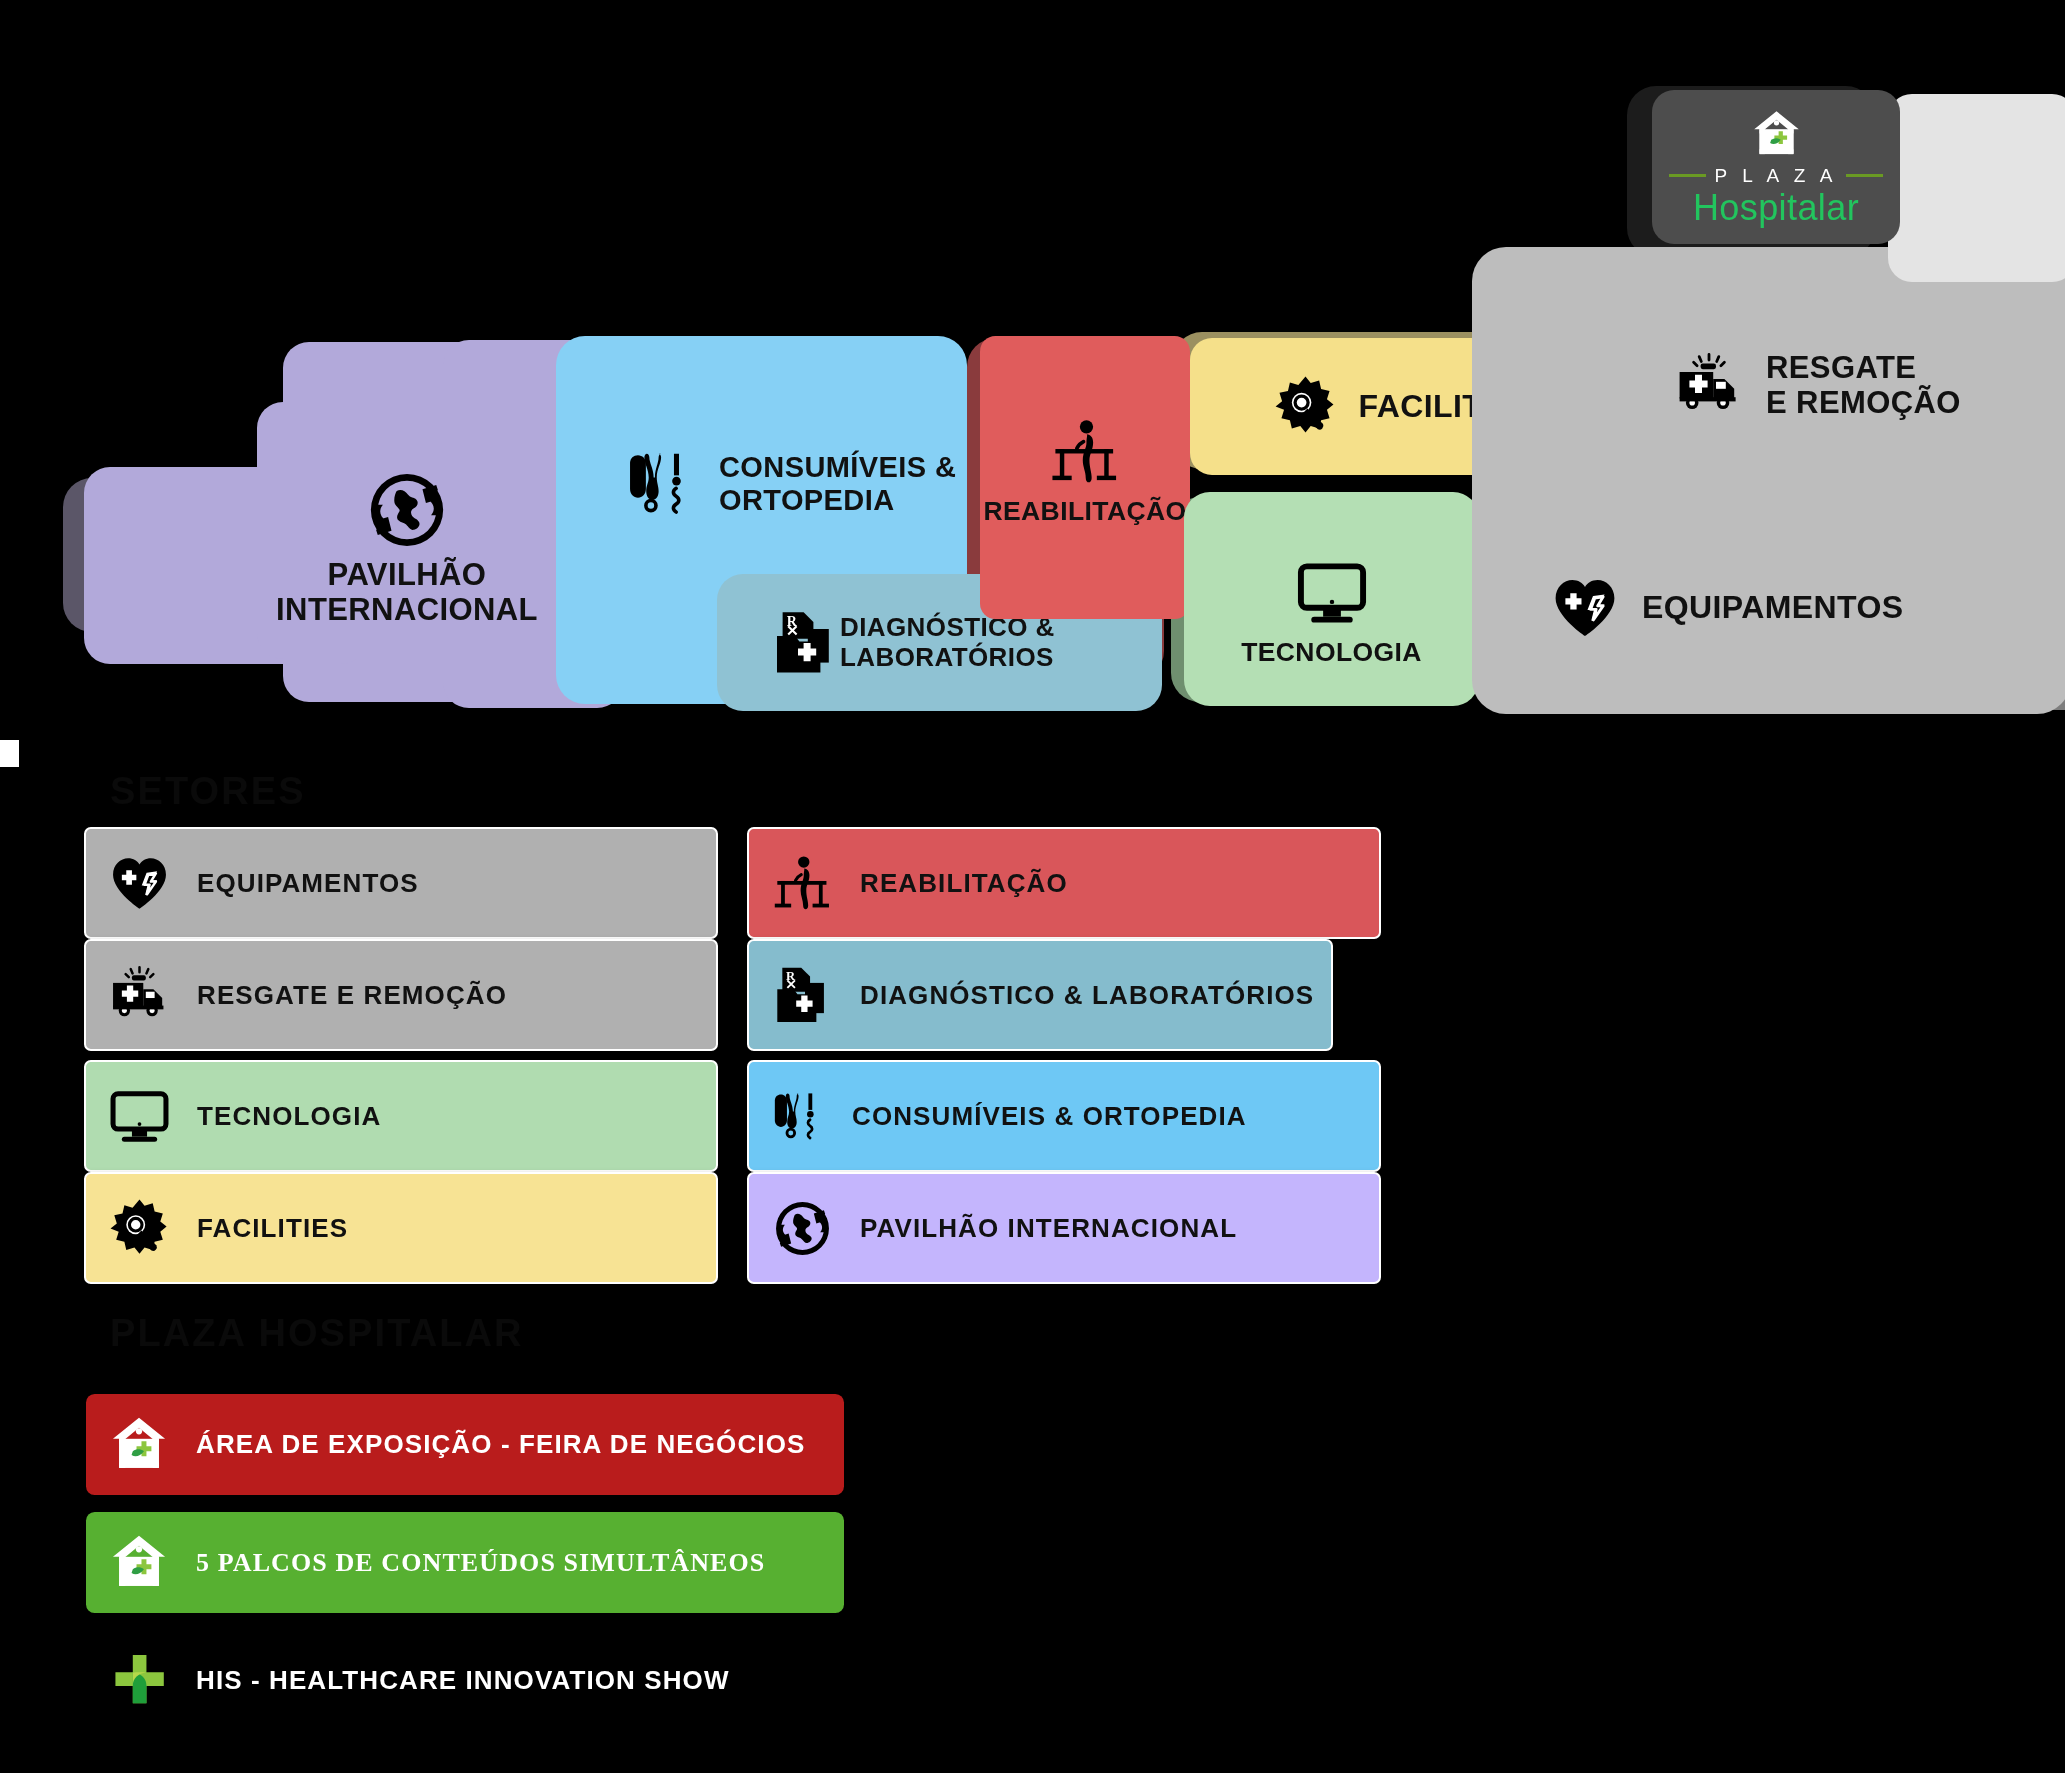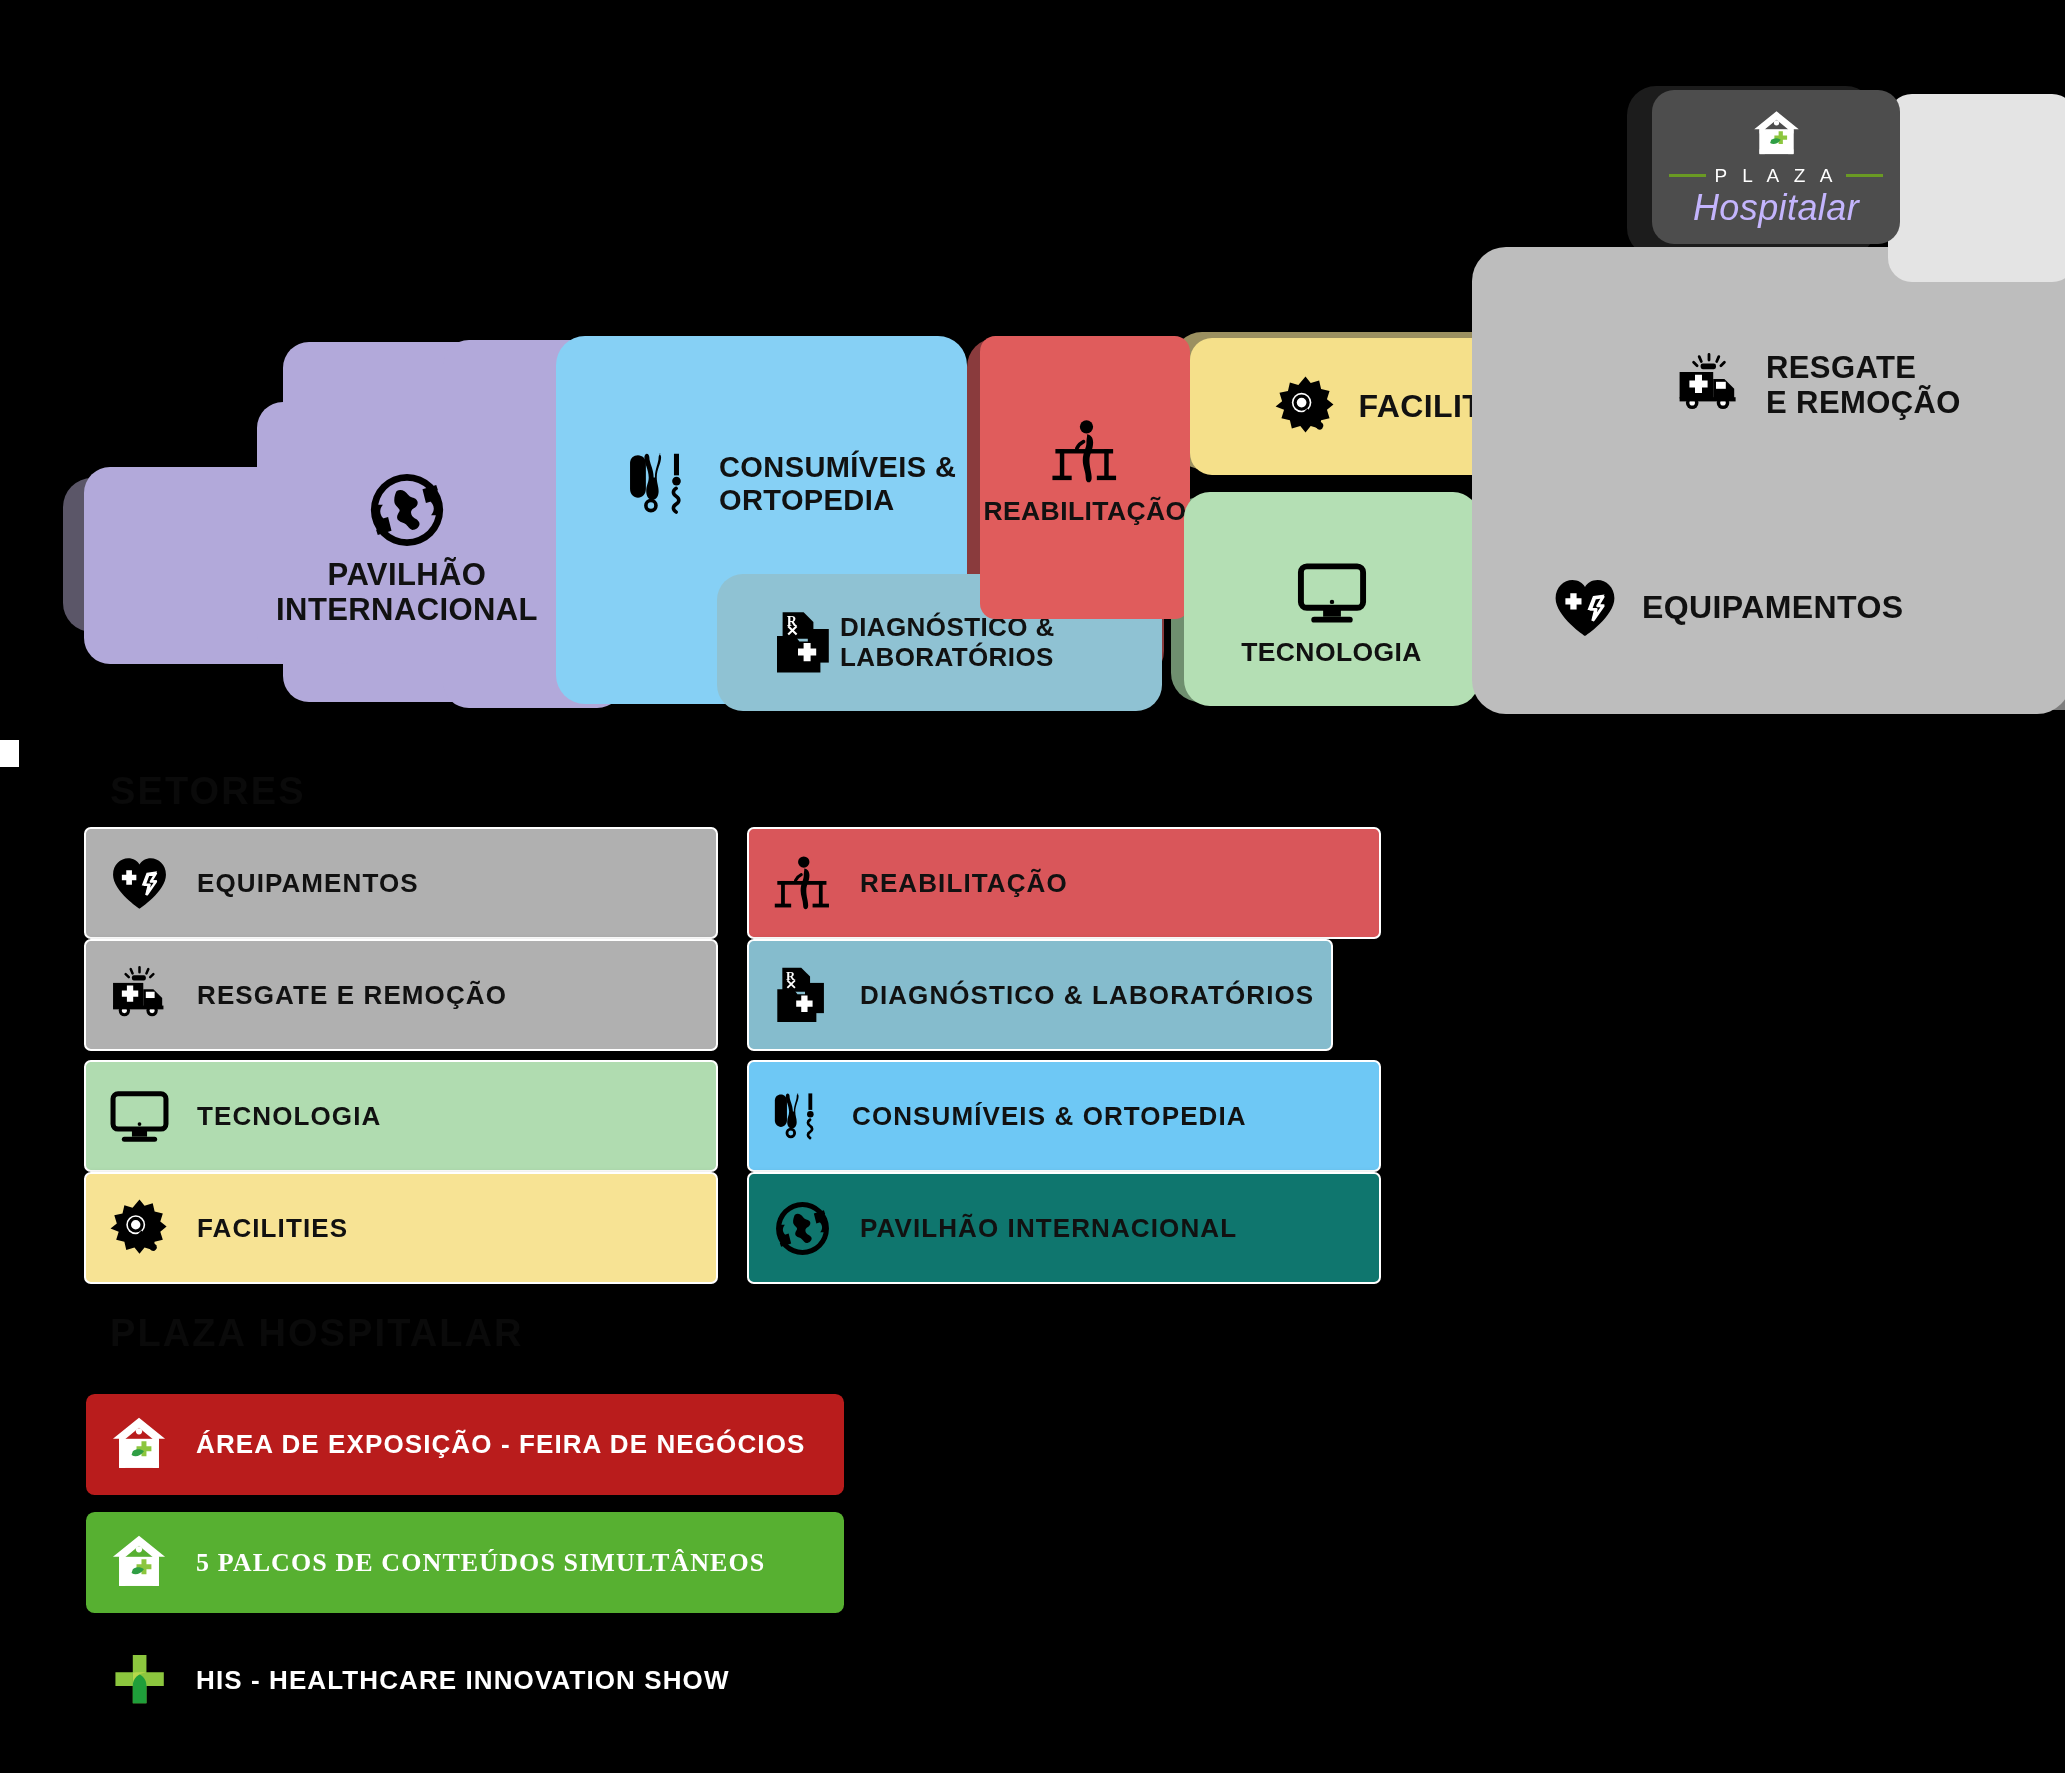--- a/index.html
+++ b/index.html
@@ -281,21 +281,21 @@
     <span class="ico" style="width:53px;height:53px;color:#fff;">
       <svg viewBox="0 0 100 100" width="53" height="53">
           <use href="#i-house"></use>
         </svg>
     </span>
     <span style="display:flex;align-items:center;gap:8.6px;width:86%;justify-content:center;">
       <i style="flex:1;height:2.6px;background:#6a9a23;display:block;"></i>
       <span style="color:#fff;font-size:19px;font-weight:400;letter-spacing:5.1px;">P L A Z A</span>
       <i style="flex:1;height:2.6px;background:#6a9a23;display:block;"></i>
     </span>
-    <span style="color:#c4b5fd;font-size:36px;font-weight:400;letter-spacing:0.4px;line-height:1;font-style:italic;">Hospitalar</span>
+    <span style="color:#22c55e;font-size:36px;font-weight:400;letter-spacing:0.4px;line-height:1;">Hospitalar</span>
   </div>
 
   <div id="edge-artifact"></div>
 
   <div class="sec-title" style="left:110px; top:770px;">SETORES</div>
 
   <div class="legend-row" style="left:84px; top:827px; width:634px; height:112px; background:#b0b0b0;">
     <span class="ico" style="width:63px;height:63px;color:#000;">
       <svg viewBox="0 0 100 100" width="63" height="63">
           <use href="#i-heart"></use>
@@ -351,21 +351,21 @@
 
   <div class="legend-row" style="left:747px; top:1060px; width:634px; height:112px; background:#6ec8f5;">
     <span class="ico" style="width:55px;height:63px;color:#000;">
       <svg viewBox="0 0 100 100" width="55" height="63">
           <use href="#i-instruments"></use>
         </svg>
     </span>
     <span class="txt">CONSUMÍVEIS &amp; ORTOPEDIA</span>
   </div>
 
-  <div class="legend-row" style="left:747px; top:1172px; width:634px; height:112px; background:#0f766e;">
+  <div class="legend-row" style="left:747px; top:1172px; width:634px; height:112px; background:#c4b5fd;">
     <span class="ico" style="width:63px;height:63px;color:#000;">
       <svg viewBox="0 0 100 100" width="63" height="63">
           <use href="#i-globe"></use>
         </svg>
     </span>
     <span class="txt">PAVILHÃO INTERNACIONAL</span>
   </div>
 
   <div class="sec-title" style="left:110px; top:1312px;">PLAZA HOSPITALAR</div>
 

